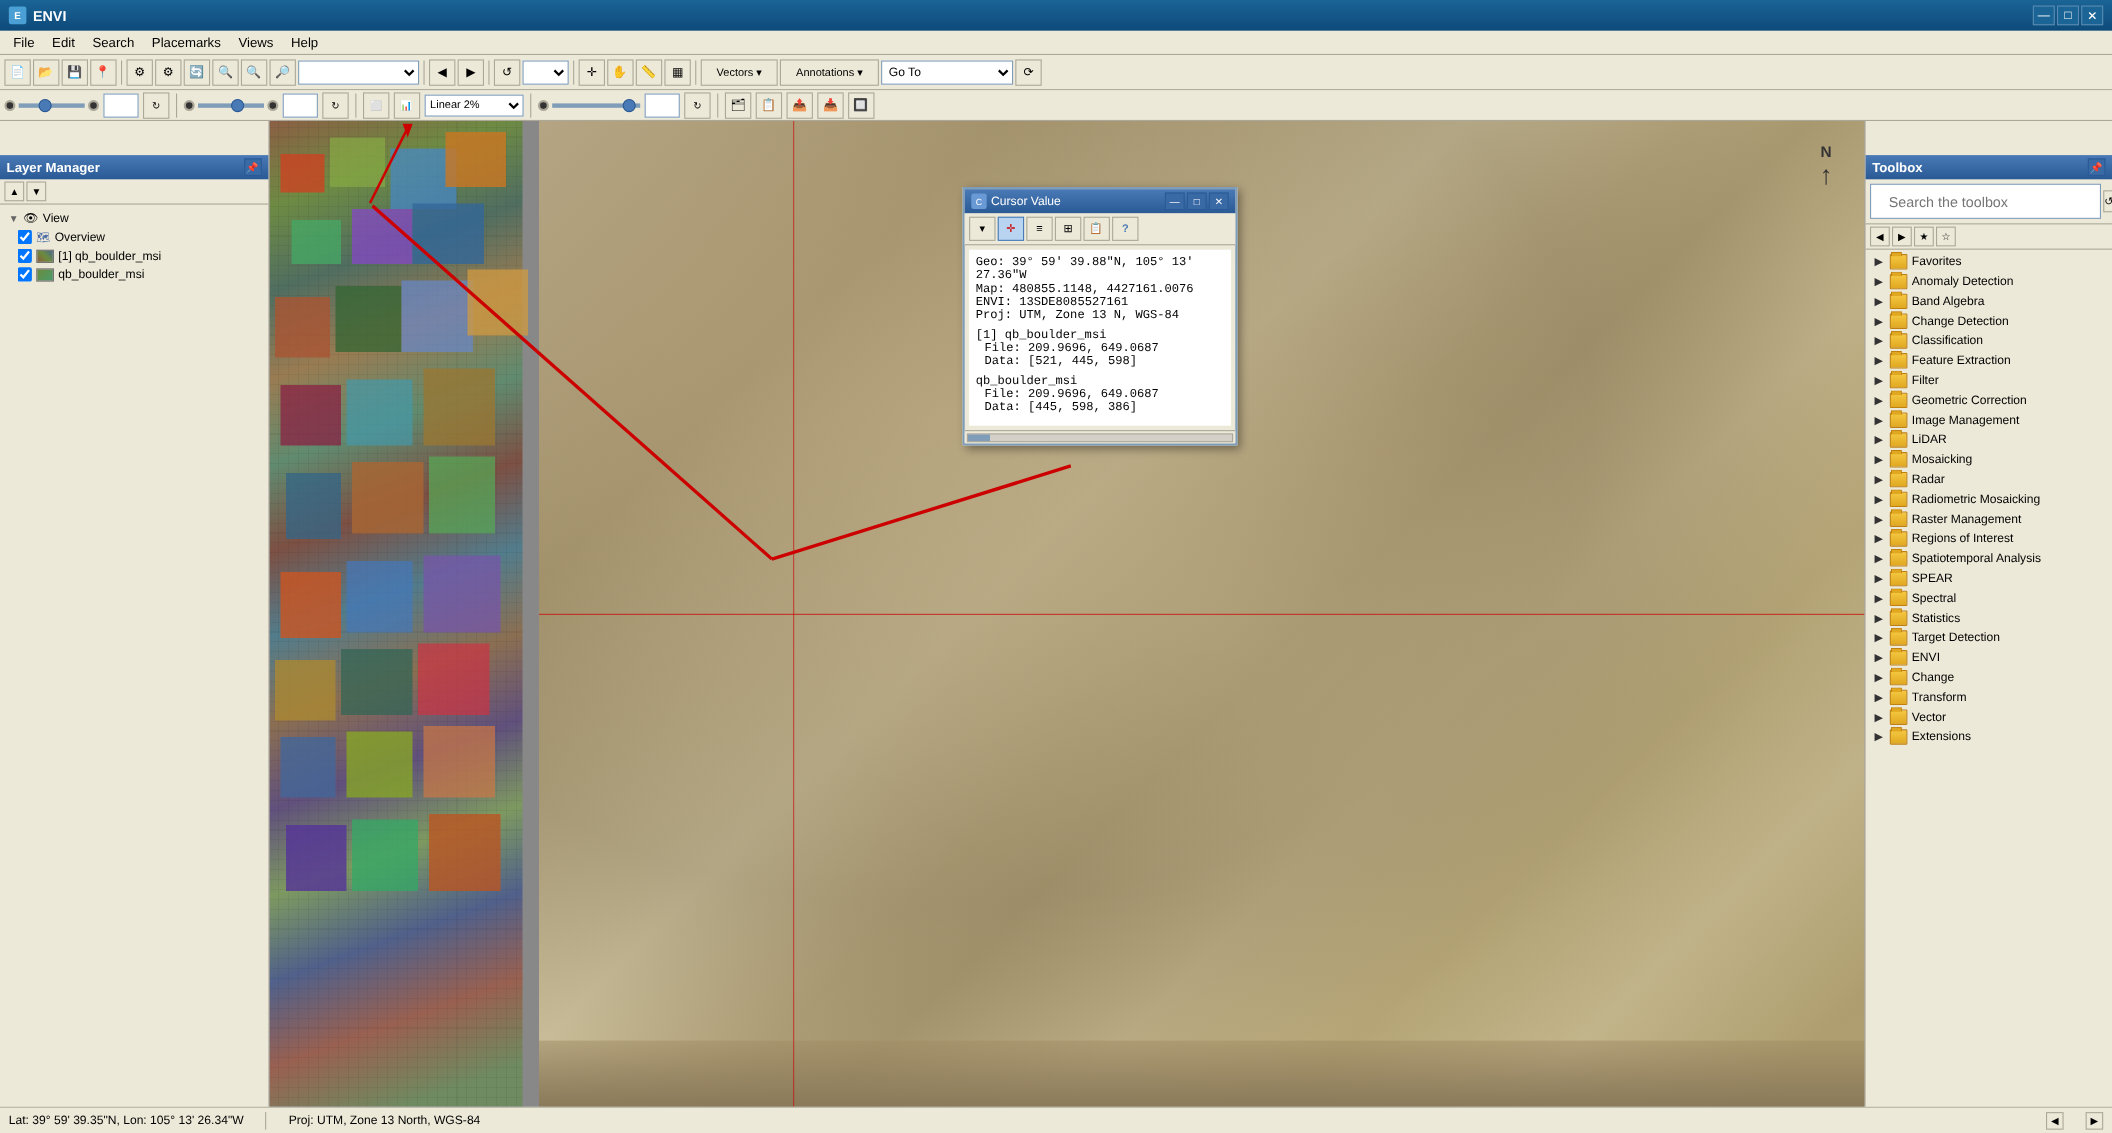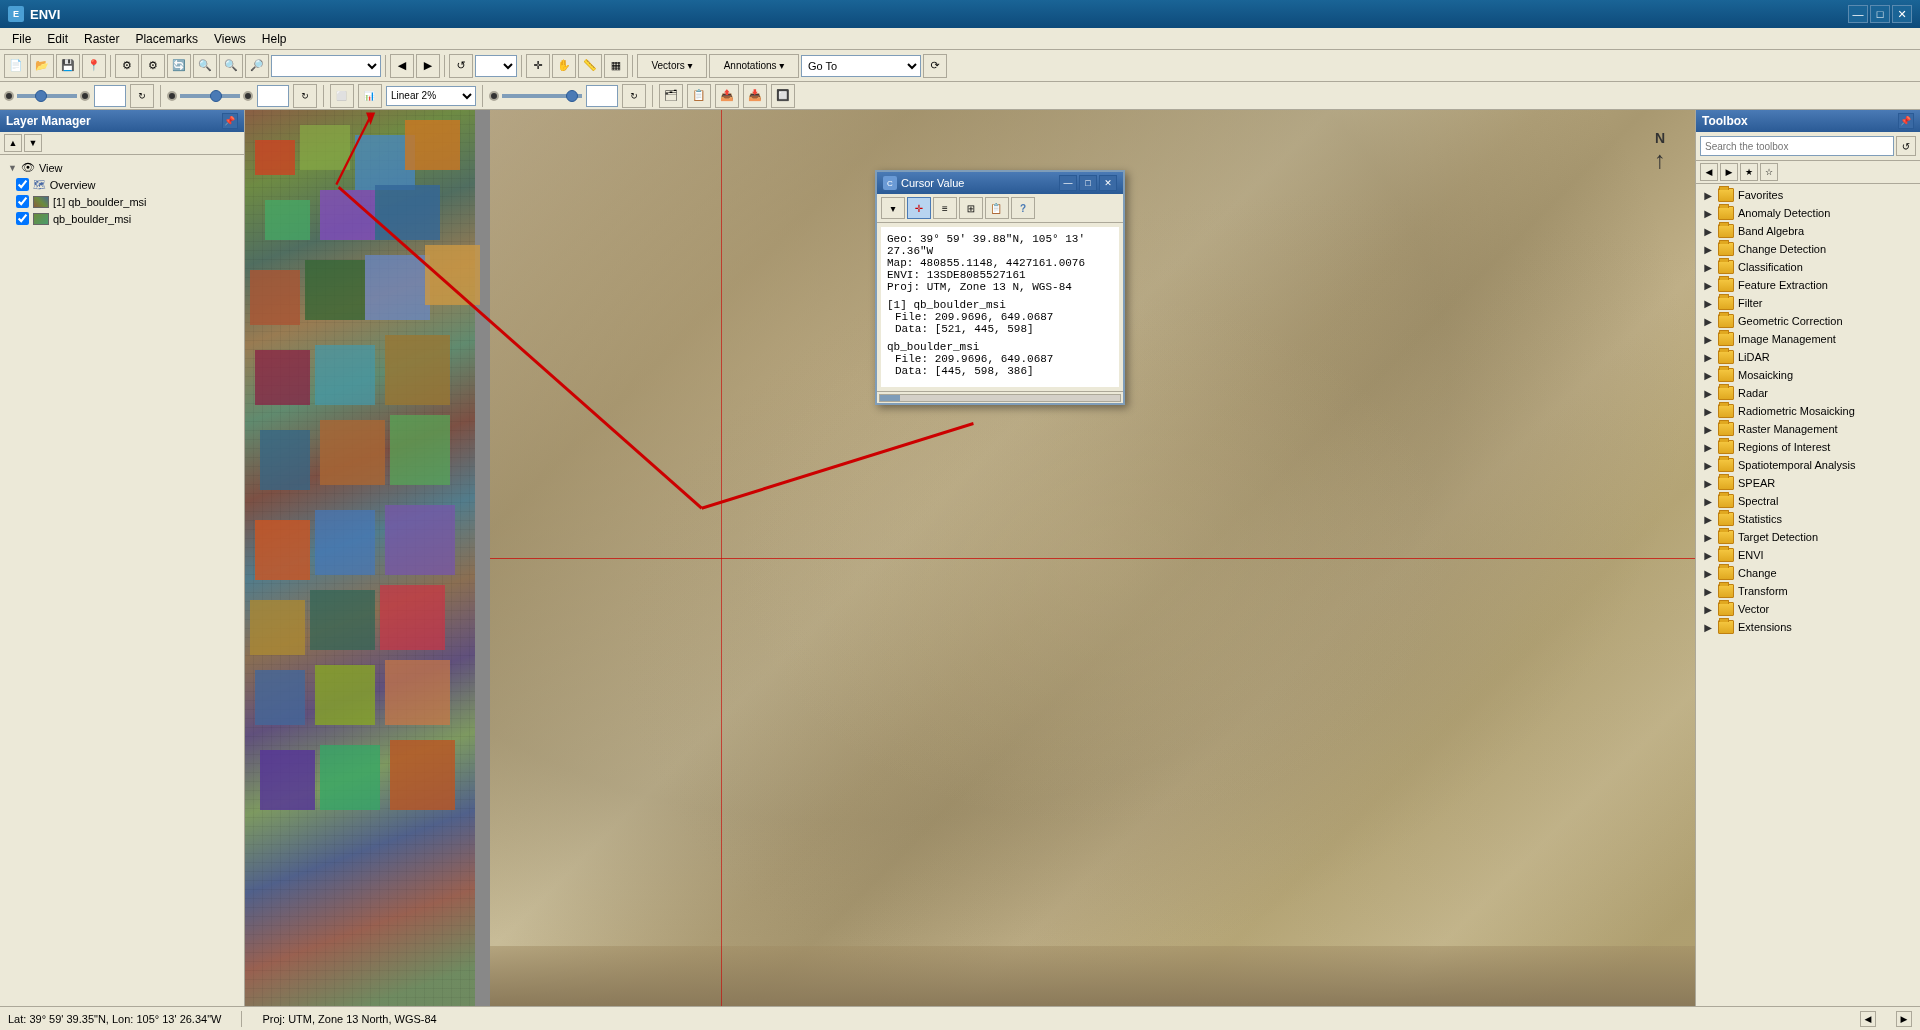--- a/index.html
+++ b/index.html
@@ -99,20 +99,21 @@
     .panel-header {
       background: linear-gradient(to bottom, #4a7ab5, #2a5a95);
       color: white;
       padding: 3px 6px;
       font-size: 12px;
       font-weight: bold;
       display: flex;
       align-items: center;
       justify-content: space-between;
       height: 22px;
+      margin-top: 31px;
     }
     .panel-header-btn { width: 16px; height: 16px; background: #3a6aa5; border: 1px solid #2a5a95; color: white; font-size: 9px; display: flex; align-items: center; justify-content: center; cursor: pointer; }
     .layer-toolbar { display: flex; align-items: center; gap: 2px; padding: 2px 4px; border-bottom: 1px solid #aca899; }
     .layer-item { display: flex; align-items: center; gap: 4px; padding: 2px 4px; font-size: 11px; cursor: pointer; }
     .layer-checkbox { width: 13px; height: 13px; }
     .layer-content { padding: 4px; }
     .layer-group { margin-left: 8px; }
 
     
     .image-view {
@@ -251,25 +252,25 @@
     }
     .toolbox-search {
       padding: 4px;
       border-bottom: 1px solid #aca899;
       display: flex;
       align-items: center;
       gap: 2px;
     }
     .toolbox-search-input {
       flex: 1;
-      height: 20px;
+      height: 32px;
       border: 1px solid #7f9db9;
       background: white;
-      font-size: 10px;
-      padding: 0 4px;
+      font-size: 13px;
+      padding: 0 16px;
     }
     .toolbox-search-btn { width: 20px; height: 20px; background: #ece9d8; border: 1px solid #aca899; display: flex; align-items: center; justify-content: center; cursor: pointer; font-size: 10px; }
     .toolbox-nav { display: flex; align-items: center; gap: 2px; padding: 2px 4px; border-bottom: 1px solid #aca899; }
     .toolbox-nav-btn { width: 18px; height: 18px; background: #ece9d8; border: 1px solid #aca899; cursor: pointer; display: flex; align-items: center; justify-content: center; font-size: 9px; }
     .toolbox-content { flex: 1; overflow-y: auto; padding: 2px; }
     .toolbox-item { display: flex; align-items: center; gap: 4px; padding: 2px 4px; font-size: 11px; cursor: pointer; }
     .toolbox-expand { width: 12px; height: 12px; font-size: 10px; color: #333; display: flex; align-items: center; justify-content: center; }
     .toolbox-folder-icon { width: 16px; height: 14px; background: linear-gradient(to bottom, #f5c842, #e0a820); border: 1px solid #c08010; border-radius: 1px; font-size: 8px; position: relative; }
     .toolbox-folder-icon::before { content: ''; position: absolute; top: -3px; left: 0; width: 8px; height: 3px; background: #e0a820; border-radius: 1px 1px 0 0; border: 1px solid #c08010; border-bottom: none; }
 
@@ -306,21 +307,21 @@
   <div class="title-bar-controls">
     <button class="title-btn">—</button>
     <button class="title-btn">□</button>
     <button class="title-btn close">✕</button>
   </div>
 </div>
 
 <div class="menu-bar">
   <span class="menu-item">File</span>
   <span class="menu-item">Edit</span>
-  <span class="menu-item">Raster</span>
+  <span class="menu-item">Search</span>
   <span class="menu-item">Placemarks</span>
   <span class="menu-item">Views</span>
   <span class="menu-item">Help</span>
 </div>
 
 <div class="toolbar">
   <button class="tb-btn">📄</button>
   <button class="tb-btn">📂</button>
   <button class="tb-btn">💾</button>
   <button class="tb-btn" style="color:#cc0000;">📍</button>

